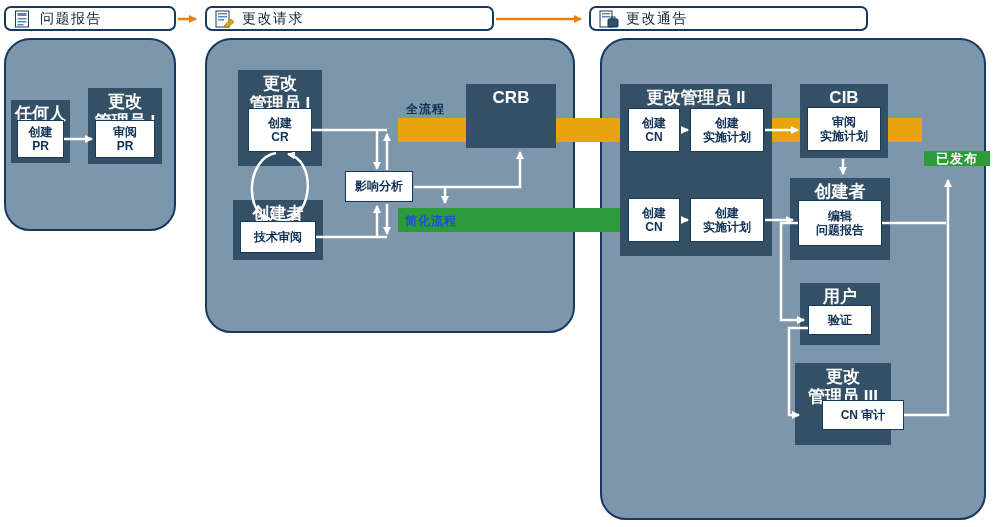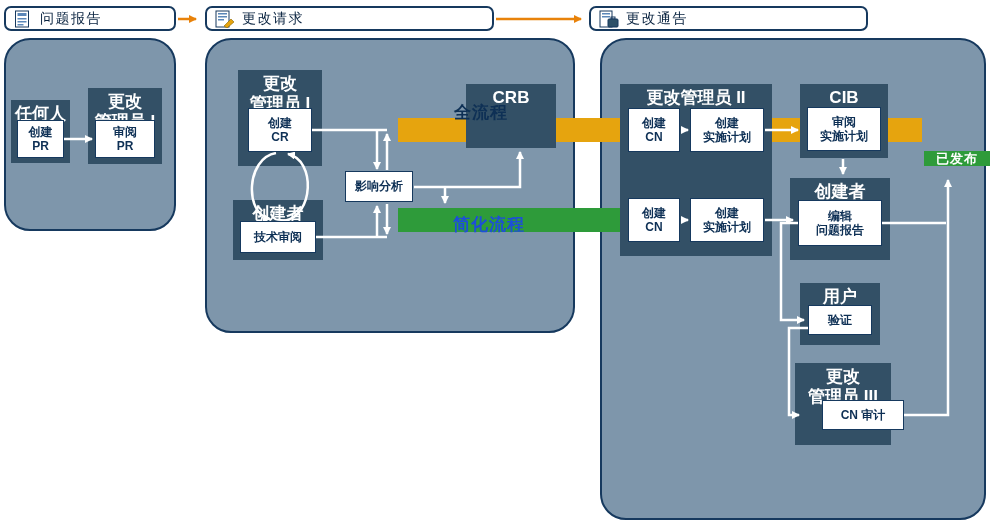--- a/index.html
+++ b/index.html
@@ -22,21 +22,21 @@
           display:flex; align-items:center; justify-content:center; text-align:center;
           font-size:12px; font-weight:bold; color:#0E3055; white-space:pre-line; line-height:1.2; }
 
   .released { position:absolute; background:var(--released-green,#2E9B3A); color:#fff; font-weight:bold;
               font-size:13px; display:flex; align-items:center; justify-content:center; z-index:5; letter-spacing:1px; }
 
   .tab { position:absolute; height:25px; background:#fff; border:2px solid var(--panel-border,#16395E);
          border-radius:7px; display:flex; align-items:center; gap:7px; padding:0 8px; z-index:6; }
   .tab .lbl { font-size:14px; font-weight:normal; color:#08223F; letter-spacing:1.5px; white-space:nowrap;text-align:right; }
 
-  .bandlabel { position:absolute; z-index:6; font-weight:bold; font-size:17px; letter-spacing:1px;margin-left:48px; }
+  .bandlabel { position:absolute; z-index:6; font-weight:bold; font-size:12px; letter-spacing:1px; }
   #lbl-full  { color:#0E3055; }
   #lbl-simpl { color:#1d4ed8; }
 </style>
 </head>
 <body>
 
 <div class="stage">
 
   <div class="panel" style="left:4px;top:38px;width:172px;height:193px"></div>
   <div class="panel" style="left:205px;top:38px;width:370px;height:295px"></div>

